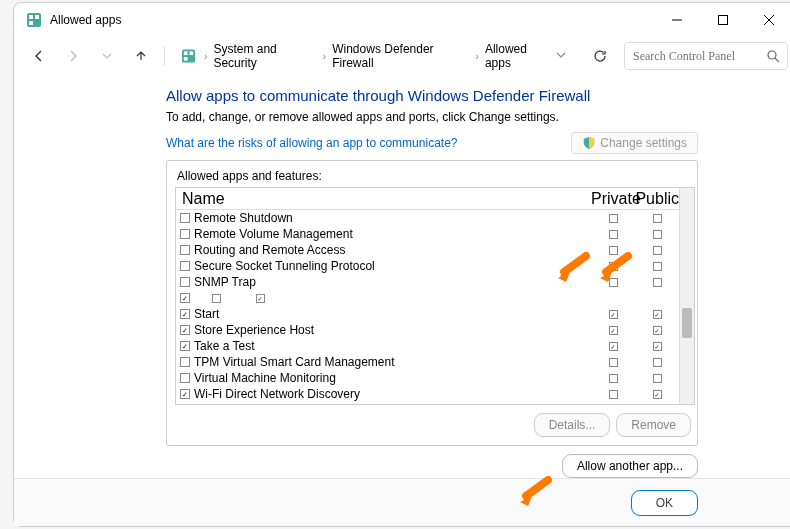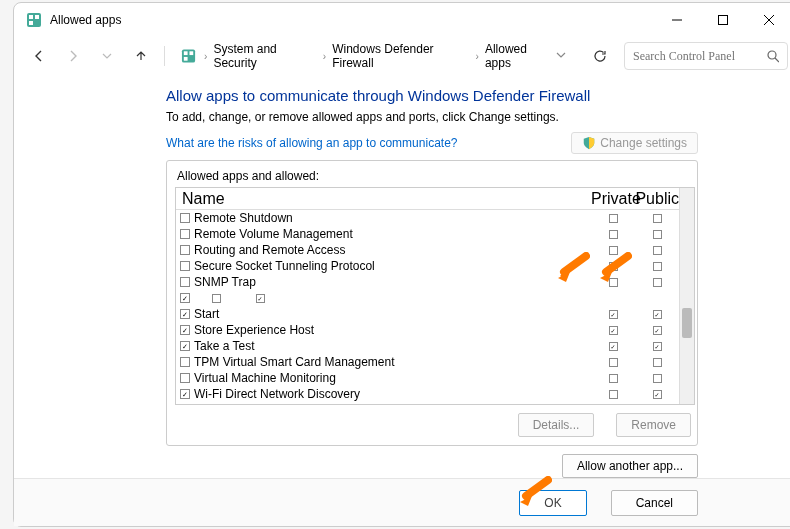--- a/index.html
+++ b/index.html
@@ -42,21 +42,21 @@
 .listrow { display: flex; height: 16px; align-items: center; }
 .rowcheck { width: 10px; height: 10px; border: 1px solid #888; margin-left: 4px; margin-right: 4px; display: inline-flex; align-items: center; justify-content: center; font-size: 8px; line-height: 1; }
 .rowcheck.checked::after { content: "✓"; font-size: 7px; }
 .rowname { flex: 1; white-space: nowrap; overflow: hidden; }
 .cellcheck { width: 44px; display: flex; justify-content: center; }
 .smallbox { width: 9px; height: 9px; border: 1px solid #888; display: inline-flex; align-items: center; justify-content: center; font-size: 7px; }
 .smallbox.checked::after { content: "✓"; font-size: 6px; }
 .scrollbar { width: 15px; background: #f0f0f0; border-left: 1px solid #ddd; position: relative; }
 .thumb { position: absolute; left: 2px; right: 2px; top: 120px; height: 30px; background: #bbb; border-radius: 2px; }
 .btnrow { display: flex; justify-content: flex-end; gap: 6px; margin-top: 8px; padding-right: 4px; }
-.btn { font-size: 12px; padding: 4px 14px; border: 1px solid #ccc; background: #fafafa; color: #888; border-radius: 2px; margin-left: 16px; }
+.btn { font-size: 12px; padding: 4px 14px; border: 1px solid #ccc; background: #fafafa; color: #888; border-radius: 9px; }
 .btn.enabled { color: #000; background: #fdfdfd; border-color: #bbb; }
 .allow-row { display: flex; justify-content: flex-end; margin-top: 8px; }
 .footer { height: 48px; border-top: 1px solid #e5e5e5; background: #fafafa; display: flex; justify-content: flex-end; align-items: center; gap: 8px; padding-right: 100px; }
 .footer .btn { padding: 5px 24px; }
 .footer .btn.primary { border-color: #0078d4; background: #fff; color: #404040; }
 .arrow { position: absolute; width: 34px; height: 30px; z-index: 10; }
 </style>
 </head>
 <body>
 
@@ -151,21 +151,21 @@
       <div class="change-settings">
         <svg class="shield" viewBox="0 0 16 16">
             <path d="M8 1 L14 3 L14 8 C14 12 8 15 8 15 C8 15 2 12 2 8 L2 3 Z" fill="#4a9"></path>
             <path d="M8 1 L14 3 L14 8 C14 12 8 15 8 15 Z" fill="#fc3"></path>
           </svg>
         <span>Change settings</span>
       </div>
     </div>
 
     <div class="groupbox">
-      <div class="group-title">Allowed apps and allowed:</div>
+      <div class="group-title">Allowed apps and features:</div>
 
       <div class="listwrap">
         <div class="listinner">
           <div class="listhead">
             <div class="col-name">Name</div>
             <div class="col-priv">Private</div>
             <div class="col-pub">Public</div>
           </div>
           <div class="listbody" id="listbody">
               <div class="listrow">
@@ -303,21 +303,20 @@
       </div>
     </div>
 
     <div class="allow-row">
       <button class="btn enabled">Allow another app...</button>
     </div>
   </div>
 
   <div class="footer">
     <button class="btn enabled primary">OK</button>
-    <button class="btn enabled">Cancel</button>
   </div>
 </div>
 
 <svg class="arrow" style="left:556px; top:252px;" viewBox="0 0 34 30">
     <path d="M30 4 L6 22 L12 22 L10 28 L4 24 L6 22" fill="#ff7a00"></path>
     <path d="M30 4 L8 20" stroke="#ff7a00" stroke-width="8" stroke-linecap="round"></path>
     <polygon points="2,26 14,20 10,30" fill="#ff7a00"></polygon>
   </svg>
 <svg class="arrow" style="left:598px; top:252px;" viewBox="0 0 34 30">
     <path d="M30 4 L8 20" stroke="#ff7a00" stroke-width="8" stroke-linecap="round"></path>

